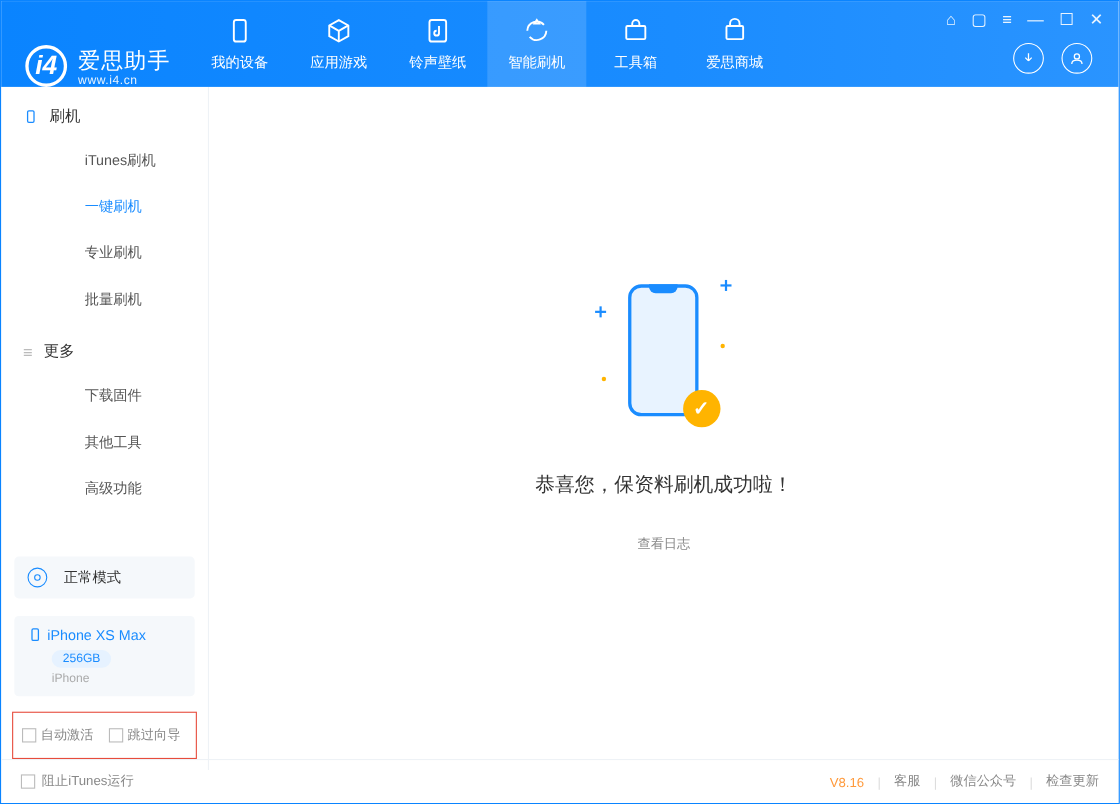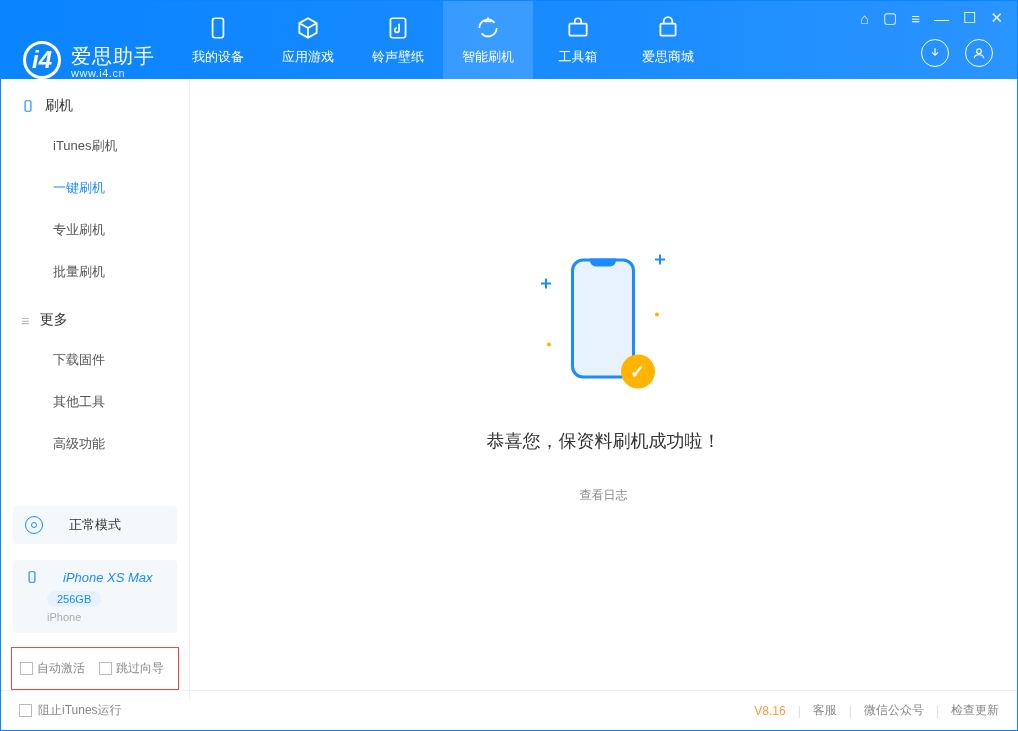--- a/index.html
+++ b/index.html
@@ -21,27 +21,27 @@
 .round-btns { position:absolute; right:24px; bottom:12px; display:flex; gap:16px; }
 .round-btn { width:28px; height:28px; border:1.5px solid #fff; border-radius:50%; display:flex; align-items:center; justify-content:center; cursor:pointer; }
 
 
 .body { display:flex; height:calc(100% - 78px - 30px); }
 .sidebar { width:189px; border-right:1px solid #eef2f6; display:flex; flex-direction:column; }
 .main { flex:1; position:relative; }
 
 
 .nav-group-title { display:flex; align-items:center; gap:10px; padding:18px 20px 10px; font-size:14px; color:#333; font-weight:500; }
-.nav-item { padding:12px 20px 12px 52px; font-size:13px; color:#555; cursor:pointer; }
+.nav-item { padding:12px 20px 12px 76px; font-size:13px; color:#555; cursor:pointer; }
 .nav-item.active { color:#1a8cff; }
 .nav-spacer { flex:1; }
 .mode-box, .device-box { margin:8px 12px; background:#f5f8fb; border-radius:4px; padding:10px 12px; font-size:13px; color:#333; }
-.mode-box { display:flex; align-items:center; gap:26px; }
+.mode-box { display:flex; align-items:center; gap:15px; }
 .mode-ic { width:18px; height:18px; border:1.5px solid #1a8cff; border-radius:50%; display:inline-flex; align-items:center; justify-content:center; }
-.device-box .dev-name { color:#1a8cff; font-weight:500; font-size:13px; display:flex; gap:24px;font-style:italic; }
+.device-box .dev-name { color:#1a8cff; font-weight:500; font-size:13px; display:flex; gap:4px; }
 .badge { display:inline-block; background:#e6f2ff; color:#1a8cff; border-radius:10px; padding:2px 10px; font-size:11px; margin-top:6px; margin-left:22px; }
 .dev-type { color:#aaa; font-size:11px; margin-top:4px; margin-left:22px; }
 .opt-row { border:1px solid #e74c3c; margin:6px 10px 10px; padding:12px 8px; display:flex; gap:14px; align-items:center; font-size:12px; color:#888; }
 .chk { width:13px; height:13px; border:1px solid #bbb; display:inline-block; vertical-align:middle; margin-right:4px; }
 
 
 .success-wrap { position:absolute; left:50%; top:48%; transform:translate(-50%,-50%); display:flex; flex-direction:column; align-items:center; }
 .phone-illus { width:110px; height:150px; position:relative; margin-bottom:28px; }
 .phone-body { width:64px; height:120px; border:3px solid #1a8cff; border-radius:12px; position:absolute; left:22px; top:8px; background:#e8f3ff; }
 .phone-notch { position:absolute; top:-3px; left:50%; transform:translateX(-50%); width:26px; height:8px; background:#1a8cff; border-radius:0 0 6px 6px; }

